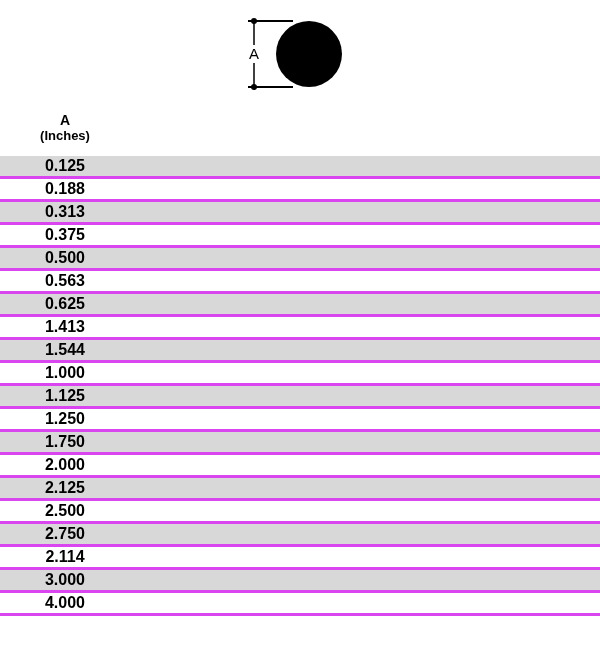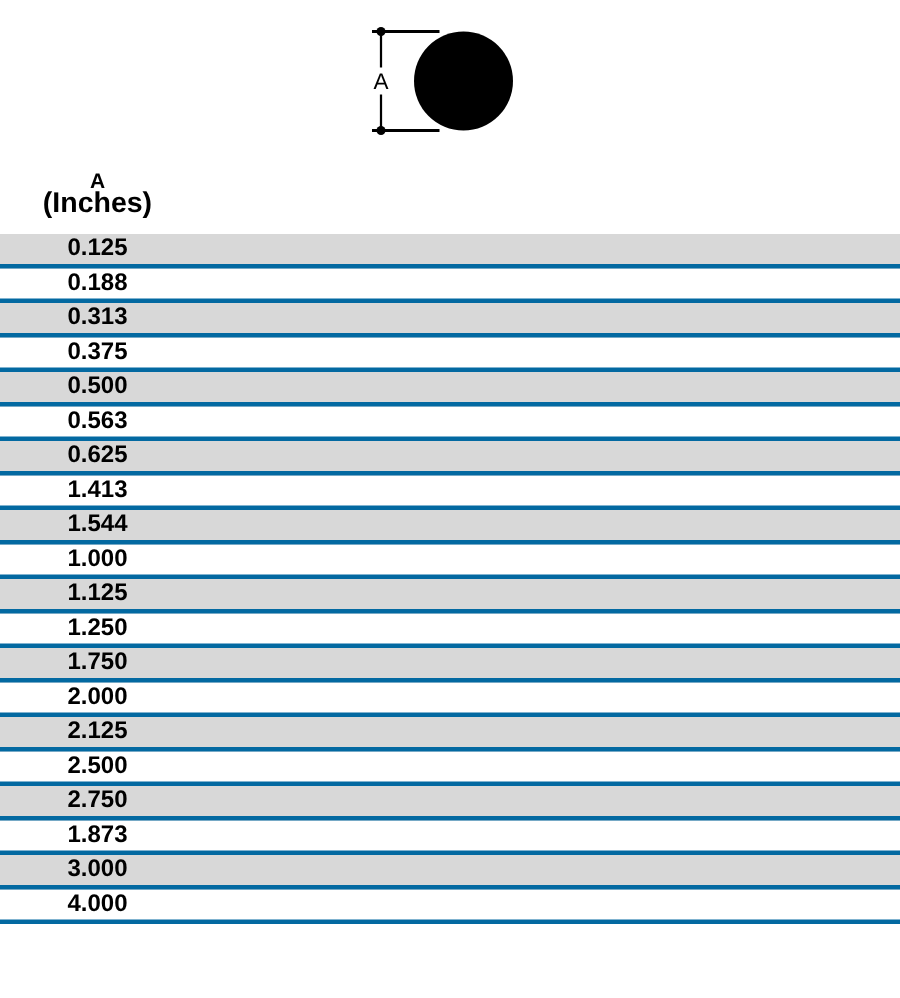--- a/index.html
+++ b/index.html
@@ -27,29 +27,29 @@
     fill: #000000;
   }
   .col-header {
     width: 130px;
     margin-top: 6px;
     text-align: center;
     font-weight: bold;
     line-height: 16px;
   }
   .col-header .h1 { font-size: 14px; }
-  .col-header .h2 { font-size: 19px; }
+  .col-header .h2 { font-size: 13px; }
   .table {
     margin-top: 12px;
     width: 600px;
   }
   .row {
     height: 23px;
     box-sizing: border-box;
-    border-bottom: 3px solid #0369a1;
+    border-bottom: 3px solid #d946ef;
     display: flex;
     align-items: center;
   }
   .row:nth-child(odd) { background: #d8d8d8; }
   .cell {
     width: 130px;
     text-align: center;
     font-weight: bold;
     font-size: 16px;
   }
@@ -147,21 +147,21 @@
 
     <div class="row">
       <span class="cell">2.500</span>
     </div>
 
     <div class="row">
       <span class="cell">2.750</span>
     </div>
 
     <div class="row">
-      <span class="cell">1.873</span>
+      <span class="cell">2.114</span>
     </div>
 
     <div class="row">
       <span class="cell">3.000</span>
     </div>
 
     <div class="row">
       <span class="cell">4.000</span>
     </div>
   </div>

